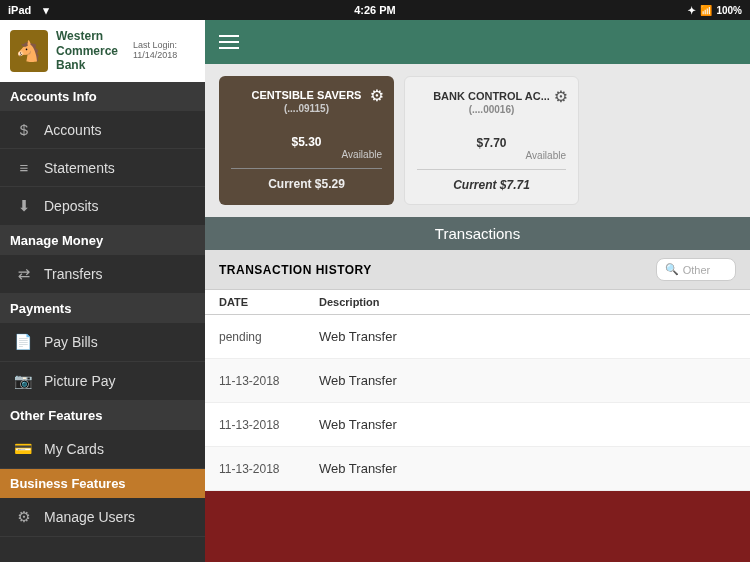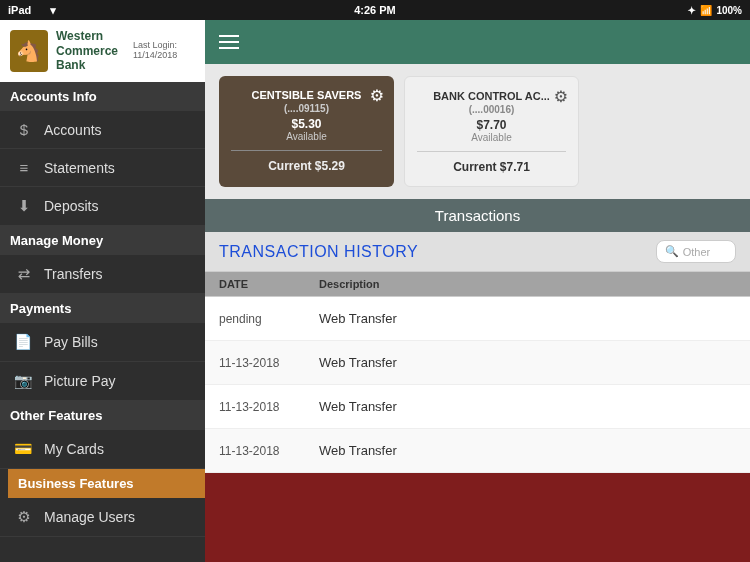--- a/index.html
+++ b/index.html
@@ -10,21 +10,21 @@
       height: 20px;
       background: #1a1a1a;
       display: flex;
       align-items: center;
       justify-content: space-between;
       padding: 0 8px;
       font-size: 11px;
       color: white;
       font-weight: 600;
     }
-    .status-left { display: flex; align-items: center; gap: 19px; justify-content: space-between; }
+    .status-left { display: flex; align-items: center; gap: 12px; justify-content: space-between; }
     .status-center { position: absolute; left: 50%; transform: translateX(-50%); font-size: 11px; font-weight: 600; color: white; }
     .status-right { display: flex; align-items: center; gap: 4px; font-size: 10px; }
 
     
     .app-container {
       display: flex;
       height: 542px;
     }
 
     
@@ -74,21 +74,20 @@
     
     .sidebar-section-header {
       padding: 7px 10px;
       font-size: 13px;
       font-weight: 600;
       color: #fff;
       background: #3a3a3a;
     }
     .sidebar-section-header.active {
       background: #c17a2a;
-      margin-left: 8px;
     }
 
     .sidebar-item {
       display: flex;
       align-items: center;
       padding: 10px 10px 10px 14px;
       color: #ddd;
       font-size: 14px;
       gap: 10px;
       cursor: pointer;
@@ -168,83 +167,83 @@
     .card-name {
       font-size: 11px;
       font-weight: 700;
       text-align: center;
       line-height: 1.3;
     }
     .card-available {
       font-size: 12px;
       font-weight: 700;
       text-align: center;
-      margin-top: 2px;
+      margin-top: 20px;
     }
     .card-available-label {
       font-size: 10px;
-      text-align: center;
+      text-align: right;
       color: #aaa;
     }
     .account-card.dark .card-available-label { color: #ccc; }
     .card-divider {
       border: none;
       border-top: 1px solid #888;
       margin: 8px 0;
     }
     .account-card.light .card-divider { border-color: #ccc; }
     .card-current {
       font-size: 12px;
       text-align: center;
       font-weight: 600;
     }
     .account-card.dark .card-current { color: #eee; }
-    .account-card.light .card-current { color: #333; }
+    .account-card.light .card-current { color: #333; font-style: italic; }
 
     
     .transactions-tab {
       background: #5a6a6a;
       padding: 8px 14px;
       color: white;
       font-size: 15px;
       font-weight: 500;
       text-align: center;
     }
 
     .transaction-history-bar {
       display: flex;
       align-items: center;
       justify-content: space-between;
       padding: 8px 14px;
       background: #e0e0e0;
       border-bottom: 1px solid #ccc;
     }
     .transaction-history-label {
-      font-size: 16px;
-      font-weight: 400;
-      color: #1d4ed8;
+      font-size: 12px;
+      font-weight: 700;
+      color: #000000;
       letter-spacing: 0.5px;
     }
     .search-box {
       display: flex;
       align-items: center;
       background: white;
       border-radius: 8px;
       padding: 4px 8px;
       gap: 4px;
       border: 1px solid #ccc;
       width: 80px;
     }
     .search-icon-sm { font-size: 11px; color: #888; }
     .search-placeholder { font-size: 11px; color: #aaa; }
 
     .table-header {
       display: flex;
       padding: 6px 14px;
-      background: #a3a3a3;
+      background: #ffffff;
       border-bottom: 1px solid #ccc;
     }
     .table-header-date {
       width: 100px;
       font-size: 11px;
       font-weight: 700;
       color: #333;
       text-transform: uppercase;
     }
     .table-header-desc {

